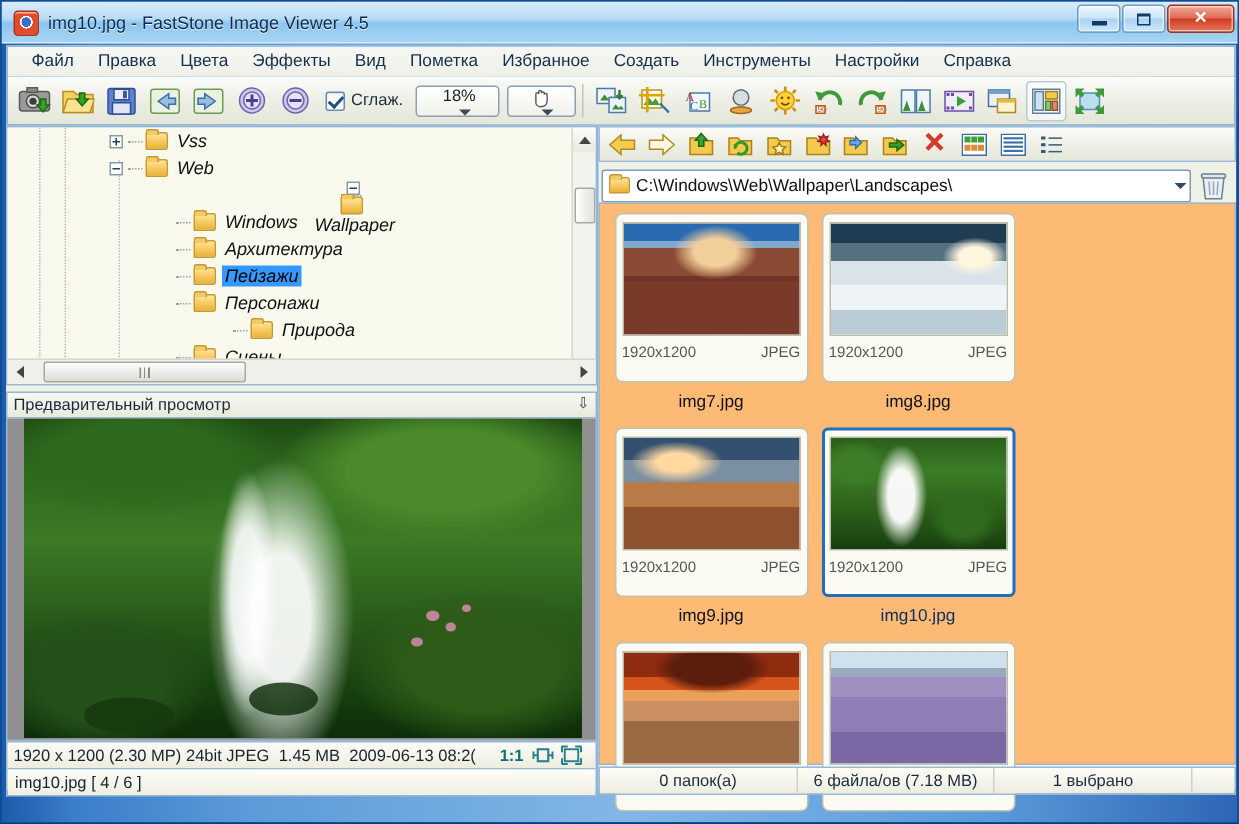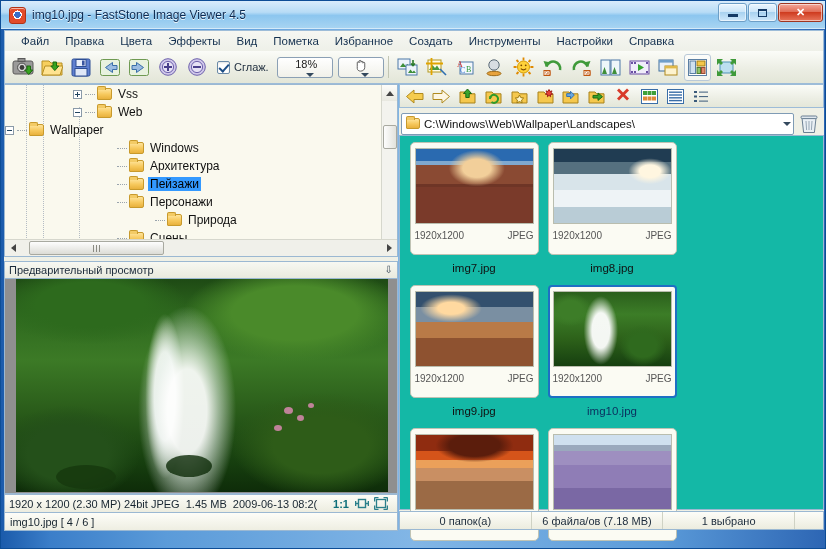--- a/index.html
+++ b/index.html
@@ -120,20 +120,21 @@
 
   
   #leftpanel {
     position: absolute; left: 3px; top: 83px; width: 394px; height: 443px;
     background: #eff0e6;
   }
   #treebox {
     position: absolute; left: 0; top: 0; width: 394px; height: 173px;
     background: #faf9ee; border: 1px solid #9bb8d2;
     overflow: hidden;
+    font-style: italic;
   }
   .tree-scrollarea {
     position: absolute; left: 0; top: 0; right: 16px; bottom: 0;
     overflow: hidden; background: #faf9ee;
   }
   .tree-row {
     display: flex; align-items: center; height: 18px; white-space: nowrap;
     font-size: 12px; color: #111;
   }
   .tree-expander {
@@ -278,21 +279,21 @@
   }
   #pathcombo .folder-icon { width: 14px; height: 11px; }
   .path-text { flex: 1 1 auto; white-space: nowrap; overflow: hidden; }
   #trashbtn {
     width: 26px; height: 23px; margin: 0 2px;
     display: flex; align-items: center; justify-content: center;
   }
 
   #thumbarea {
     position: absolute; left: 0; top: 51px; width: 425px; height: 375px;
-    background: #14b8a6; border: 1px solid #9bb8d2;
+    background: #fdba74; border: 1px solid #9bb8d2;
     padding: 6px 5px;
     display: flex; flex-wrap: wrap; align-content: flex-start;
     gap: 0px;
   }
   .thumb-cell {
     width: 138px; height: 143px;
     display: flex; flex-direction: column; align-items: center;
   }
   .thumb-frame {
     width: 129px; height: 113px;
@@ -629,21 +630,21 @@
           <span class="tree-label">Vss</span>
         </div>
 
         <div class="tree-row" style="padding-left:68px;">
           <span class="tree-expander"></span>
           <span class="tree-dots"></span>
           <span class="folder-icon"></span>
           <span class="tree-label">Web</span>
         </div>
 
-        <div class="tree-row" style="">
+        <div class="tree-row" style="padding-left:87px;flex-direction:column;">
           <span class="tree-expander"></span>
           <span class="tree-dots"></span>
           <span class="folder-icon"></span>
           <span class="tree-label">Wallpaper</span>
         </div>
 
         <div class="tree-row" style="padding-left:112px;">
           <span class="tree-dots"></span>
           <span class="folder-icon"></span>
           <span class="tree-label">Windows</span>

